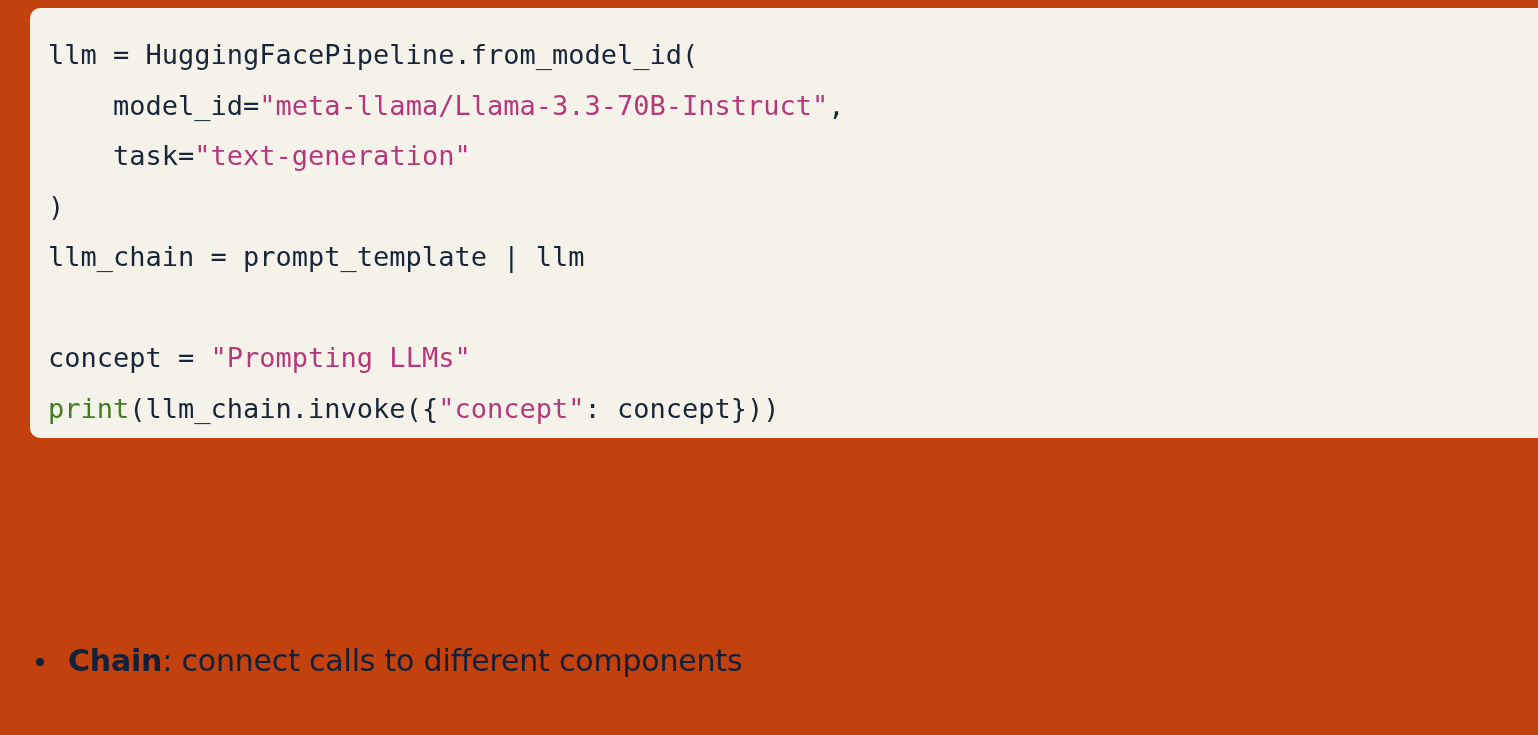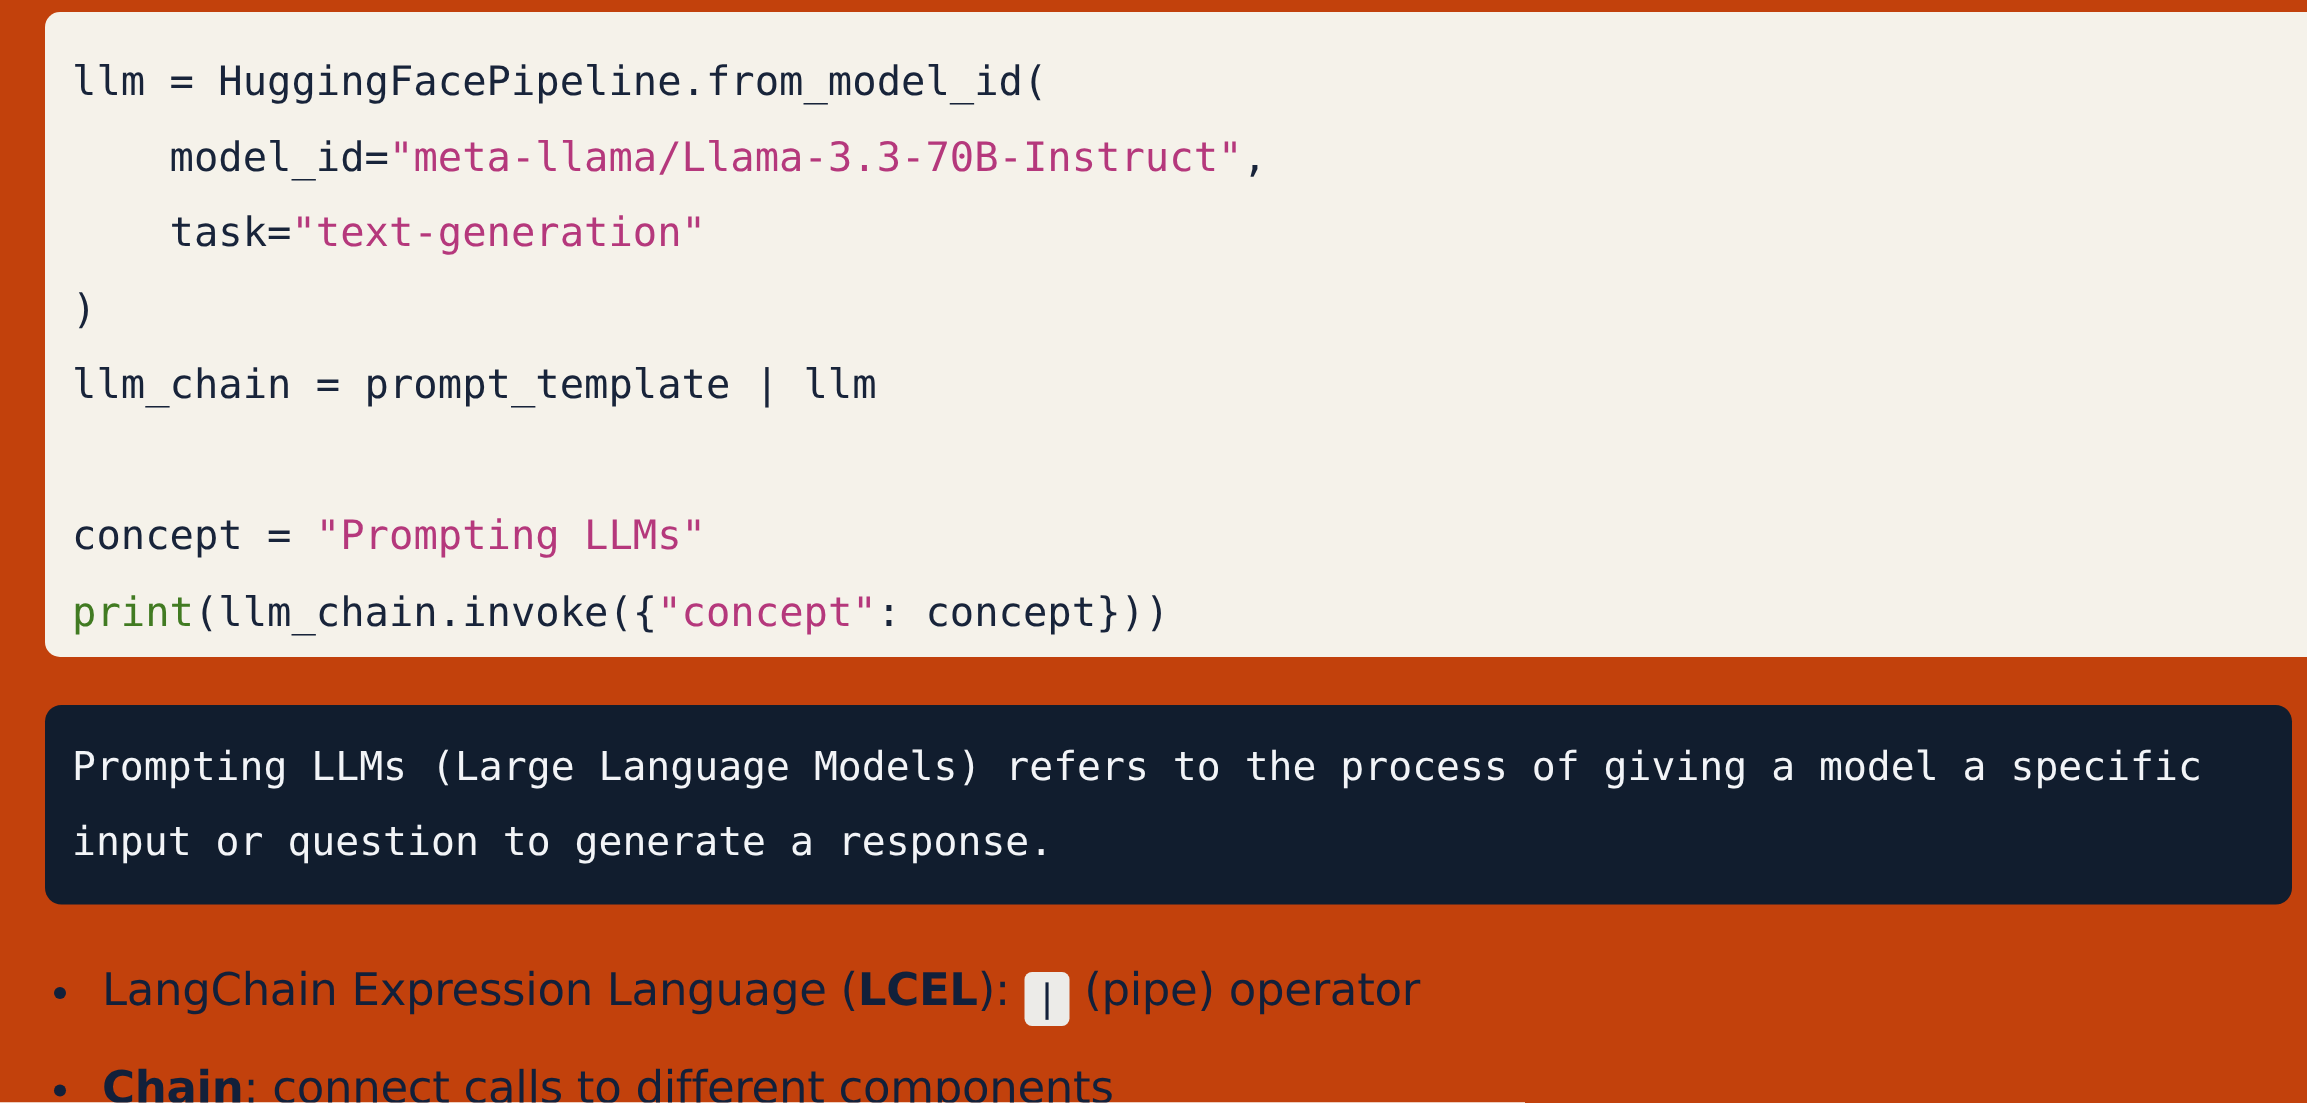--- a/index.html
+++ b/index.html
@@ -124,22 +124,18 @@
     <pre id="code-content"><span class="tok-pln">llm = HuggingFacePipeline.from_model_id(</span>
 <span class="tok-pln">    model_id=</span><span class="tok-str">"meta-llama/Llama-3.3-70B-Instruct"</span><span class="tok-pln">,</span>
 <span class="tok-pln">    task=</span><span class="tok-str">"text-generation"</span>
 <span class="tok-pln">)</span>
 <span class="tok-pln">llm_chain = prompt_template | llm</span>
 <span class="tok-pln"></span>
 <span class="tok-pln">concept = </span><span class="tok-str">"Prompting LLMs"</span>
 <span class="tok-fn">print</span><span class="tok-pln">(llm_chain.invoke({</span><span class="tok-str">"concept"</span><span class="tok-pln">: concept}))</span></pre>
   </div>
 
-  <div class="output-block">
-    <p class="out-text">Prompting LLMs (Large Language Models) refers to the process of giving a model a specific input or question to generate a response.</p>
-  </div>
 
   <ul class="bullets" id="bullet-list">
-      <li><span>LangChain Expression Language (</span><b>LCEL</b><span>): </span><code class="inline-code">|</code><span> (pipe) operator</span></li>
       <li><b>Chain</b><span>: connect calls to different components</span></li>
     </ul>
 
 </div>
 
 </body></html>

